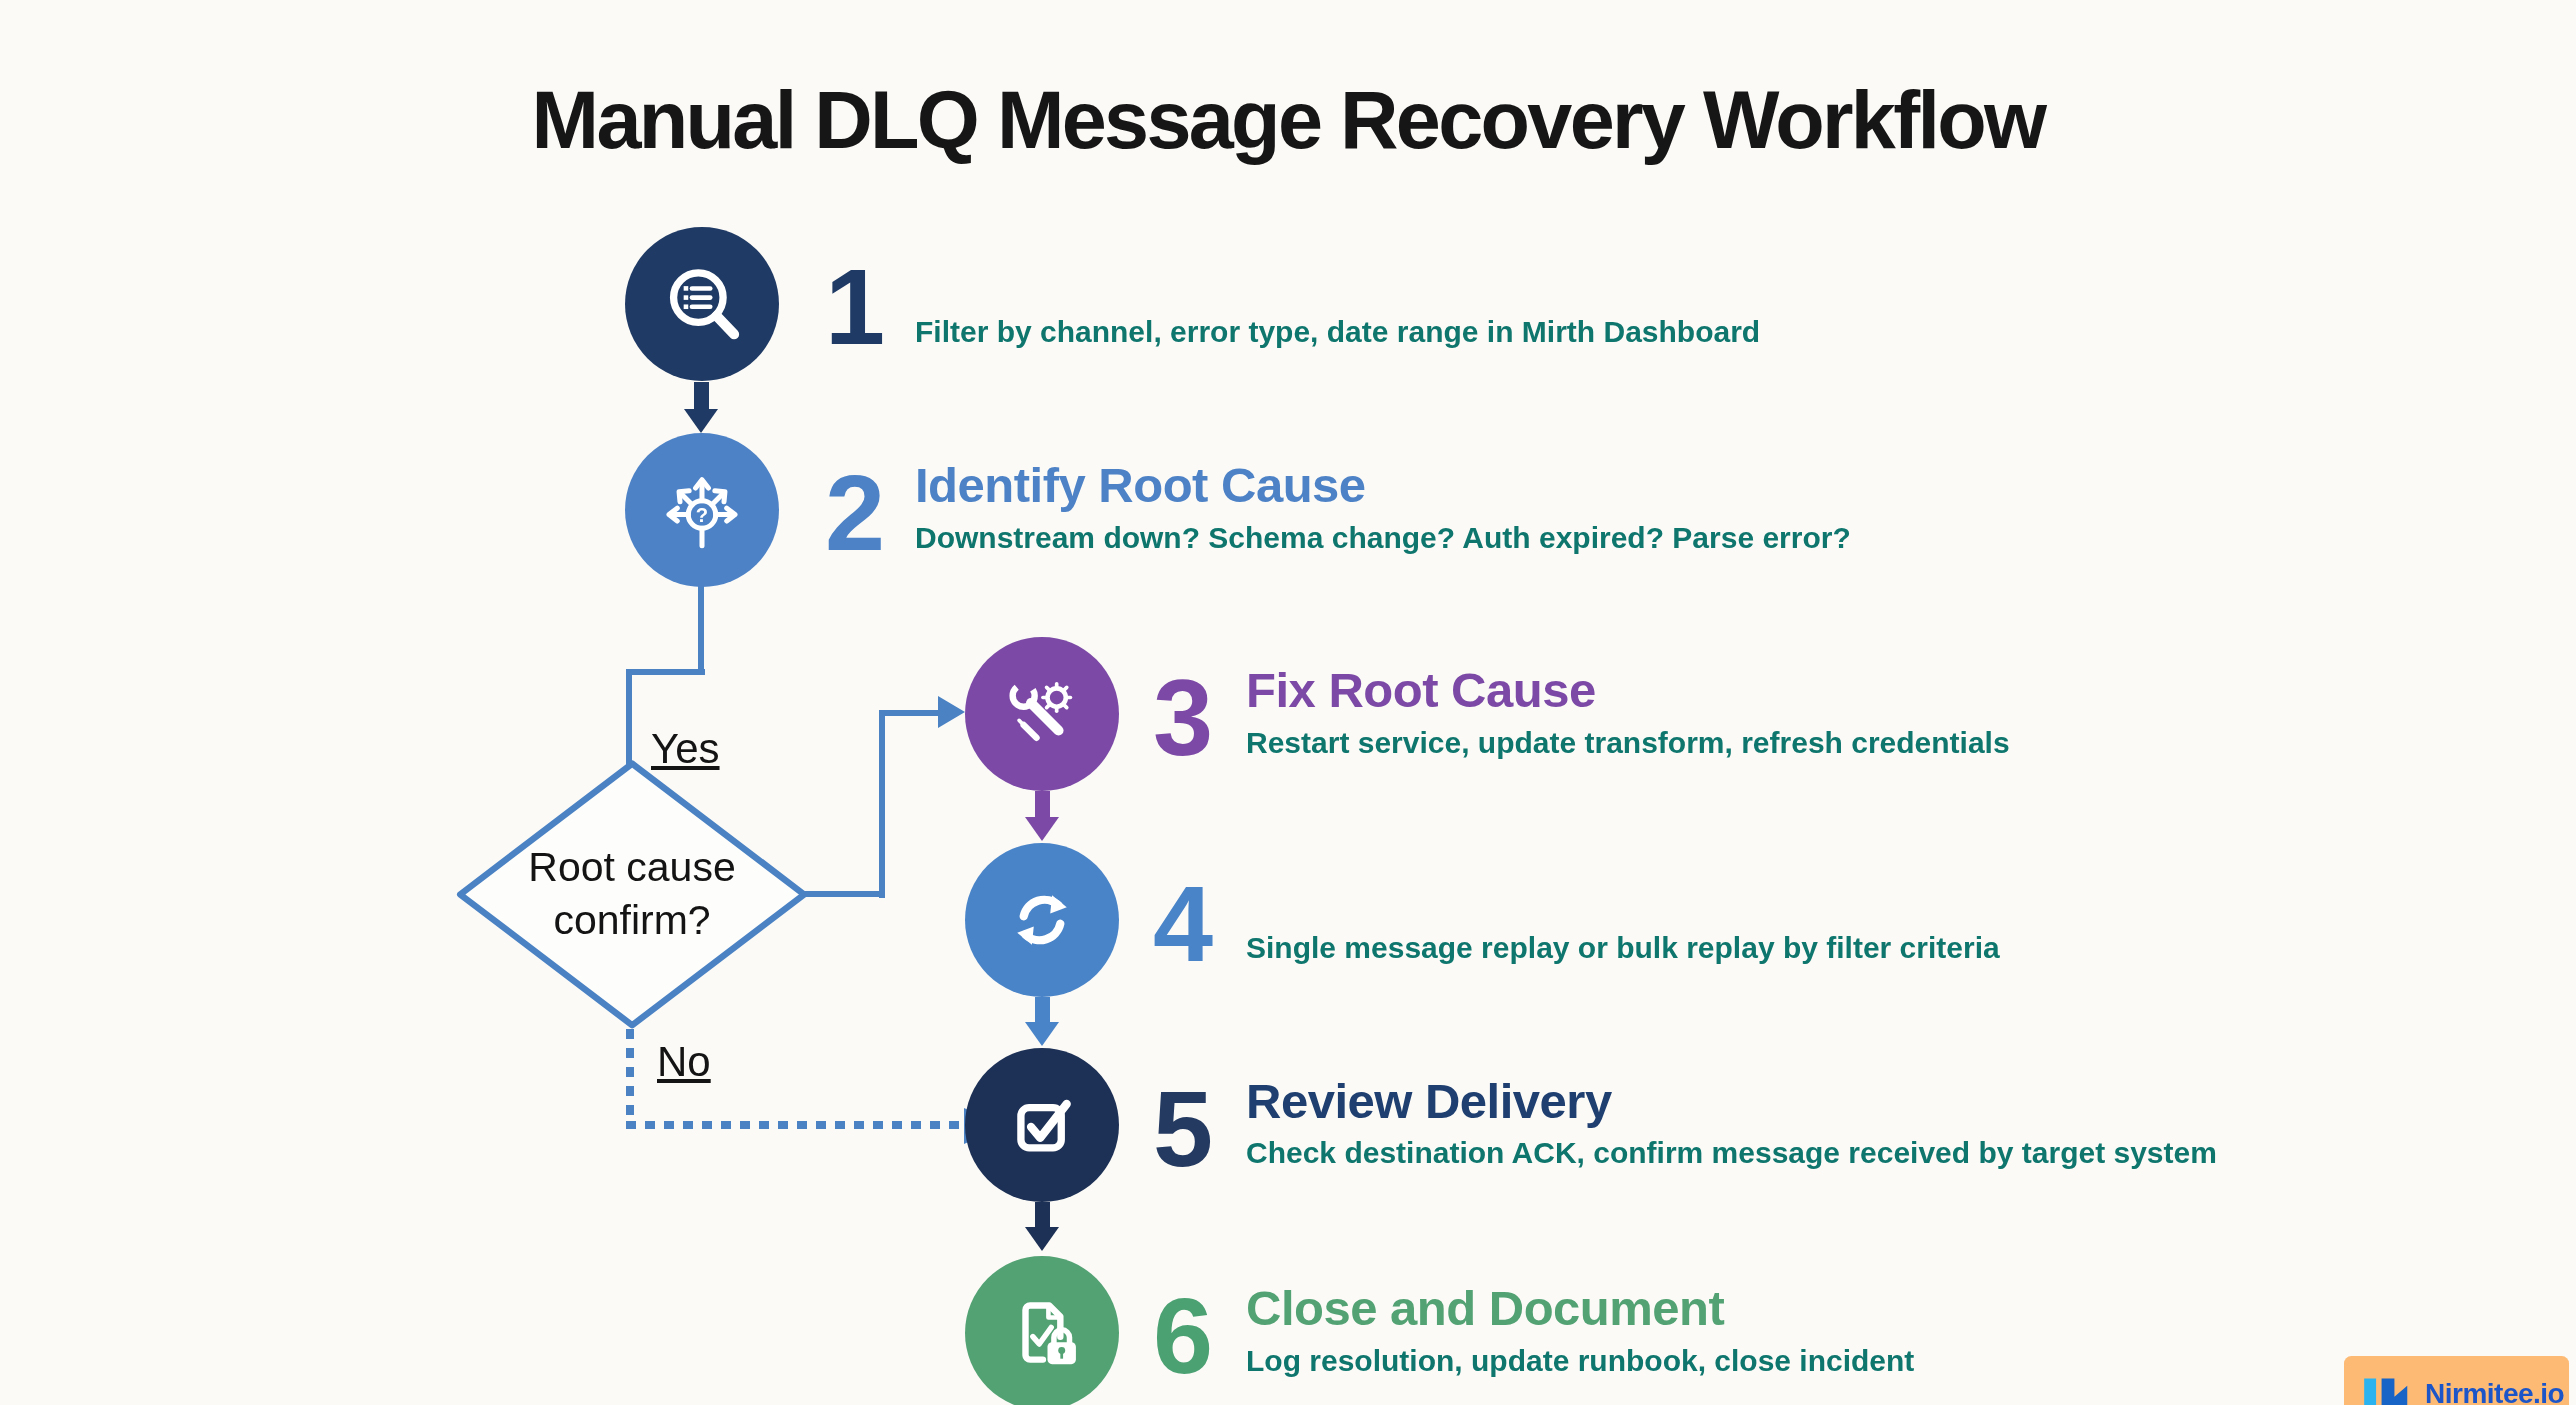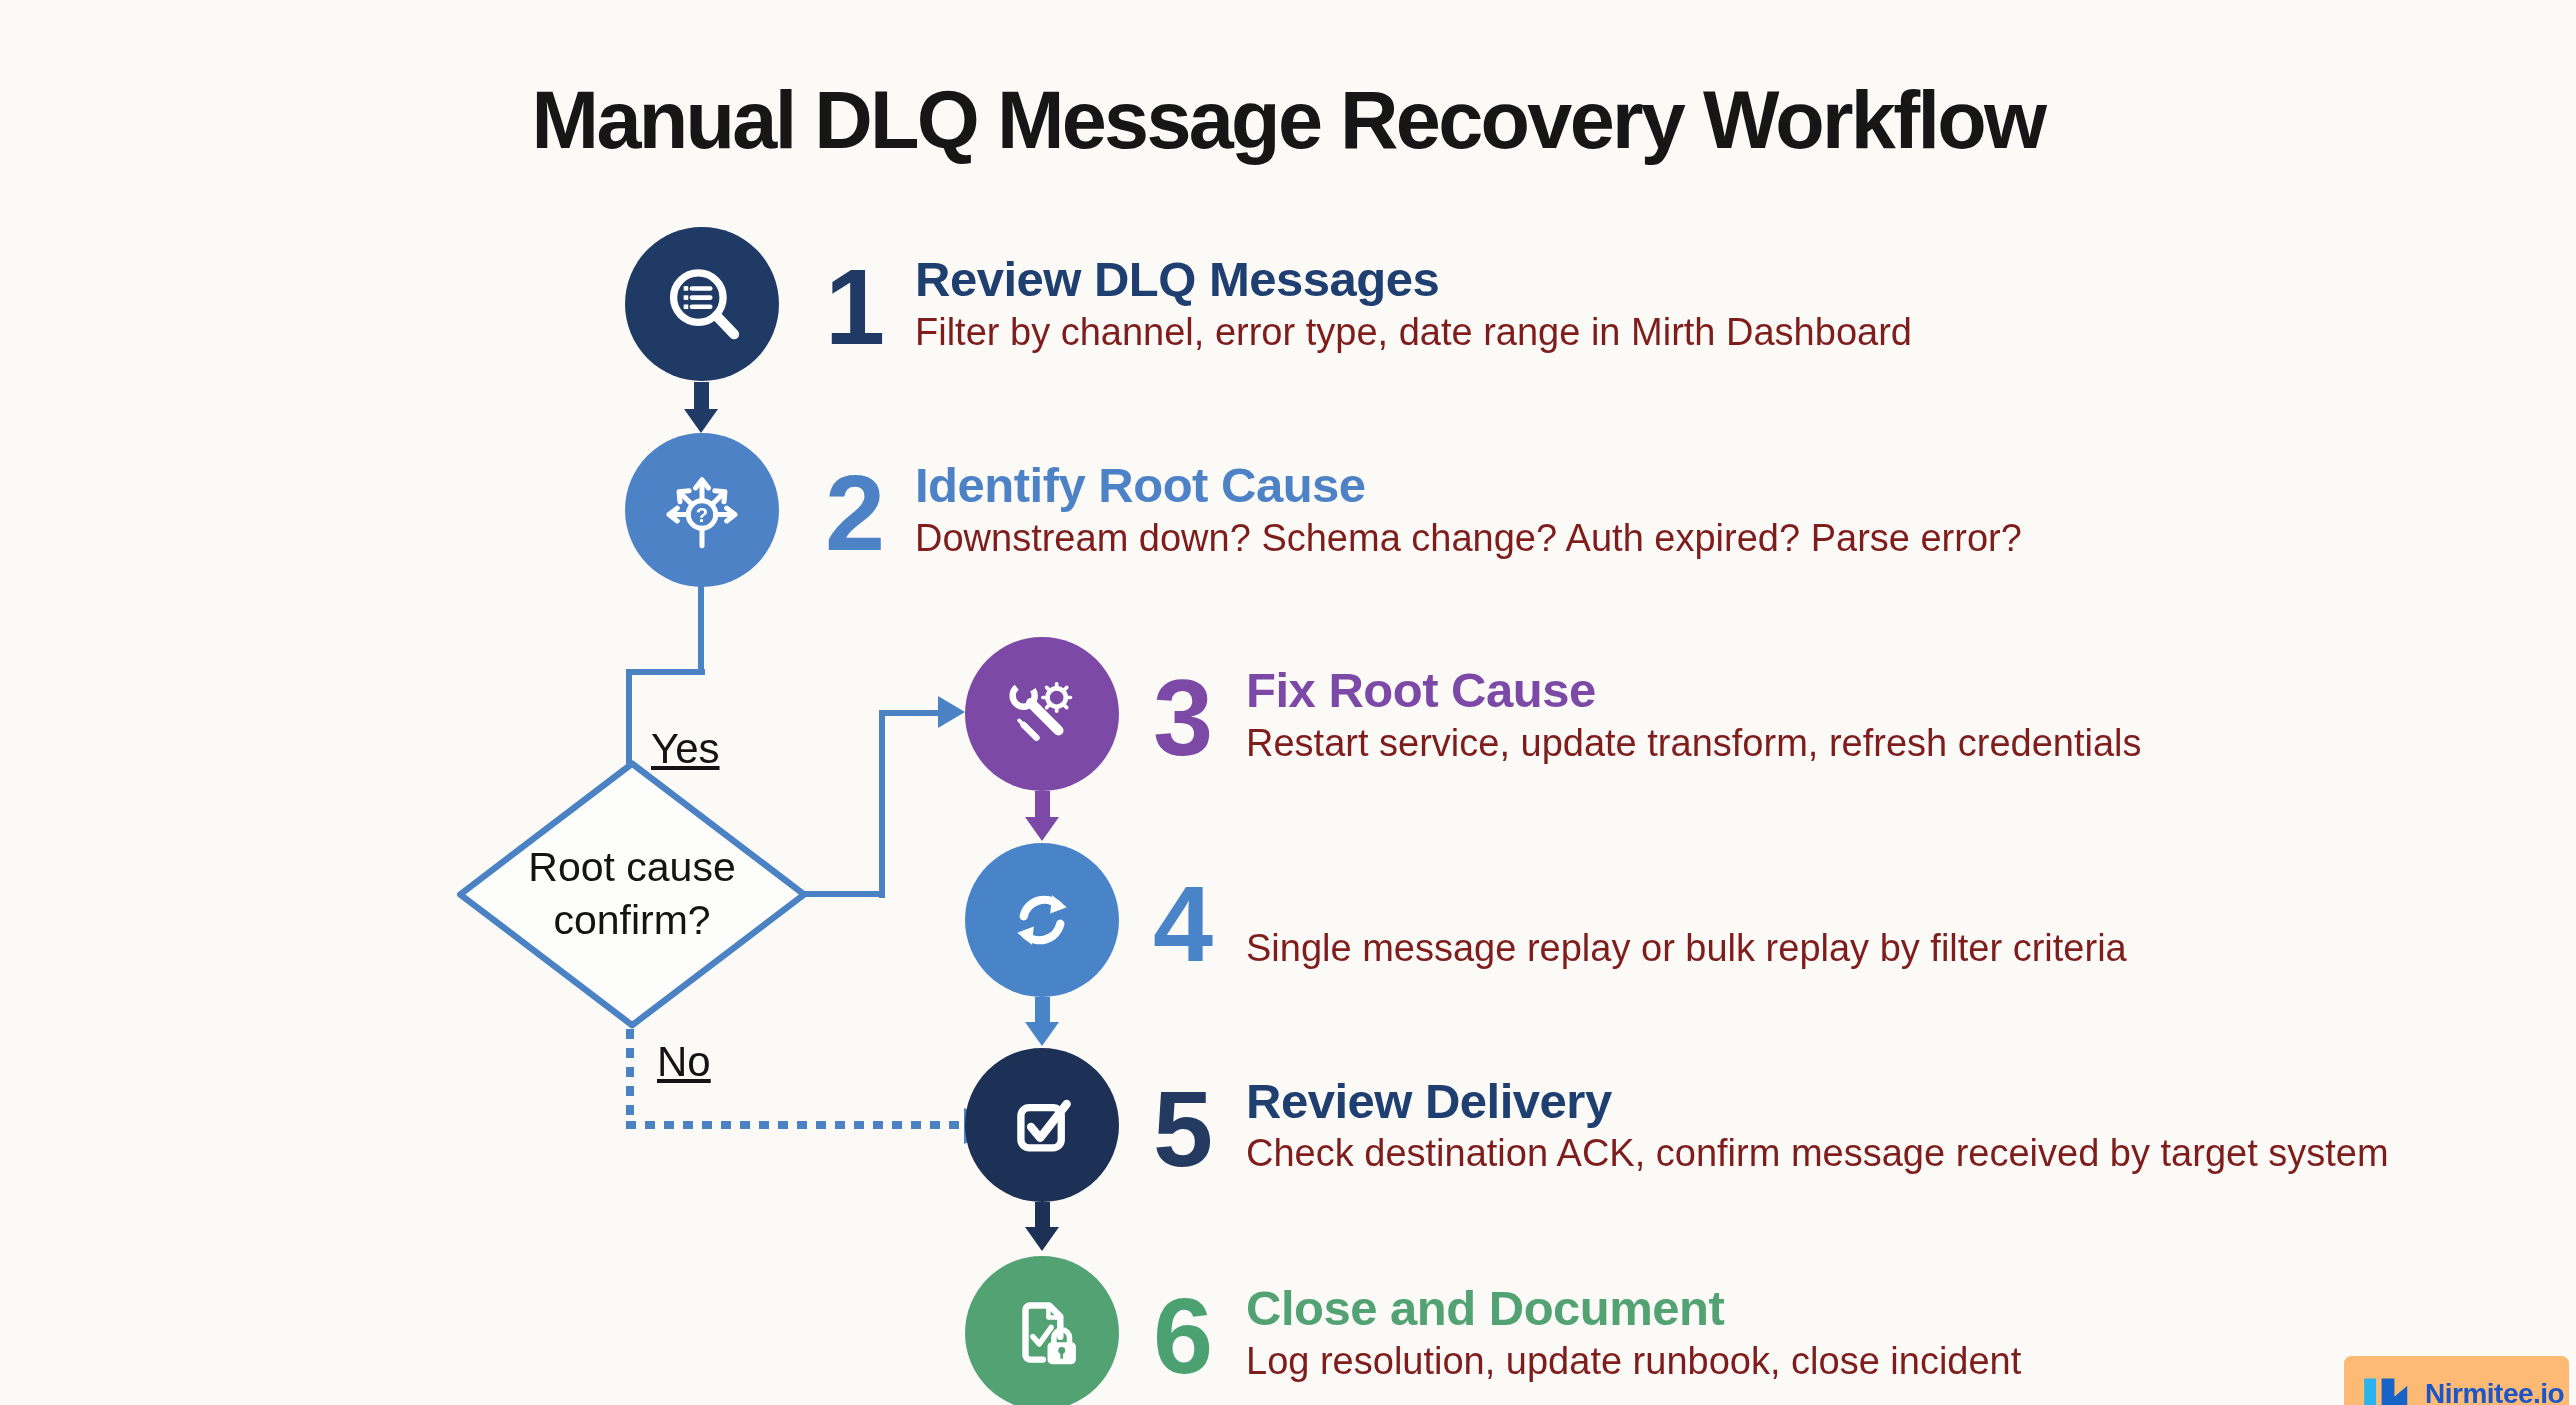--- a/index.html
+++ b/index.html
@@ -27,21 +27,21 @@
 
   .num{position:absolute;transform:translate(-50%,-50%);font-size:108px;font-weight:700;line-height:1;}
   .n1{left:855px;top:266px;color:#1f3a64;}
   .n2{left:855px;top:472px;color:#4d82c6;}
   .n3{left:1183px;top:677px;color:#7c4aa6;}
   .n4{left:1183px;top:883px;color:#4a84c8;}
   .n5{left:1183px;top:1088px;color:#243a60;}
   .n6{left:1183px;top:1295px;color:#4ca173;}
 
   .step-title{position:absolute;font-size:49px;font-weight:600;letter-spacing:-0.5px;line-height:51px;white-space:nowrap;}
-  .step-sub{position:absolute;font-size:38px;font-weight:400;color:#7f1d1d;line-height:42px;white-space:nowrap;}
+  .step-sub{position:absolute;font-size:30px;font-weight:700;color:#0f766e;line-height:42px;white-space:nowrap;}
   .t1{left:915px;top:213px;color:#1e3f70;}
   .t2{left:915px;top:419px;color:#4d82c6;}
   .t3{left:1246px;top:624px;color:#7c4aa6;}
   .t4{left:1246px;top:830px;color:#4a84c8;}
   .t5{left:1246px;top:1035px;color:#1e3f70;}
   .t6{left:1246px;top:1242px;color:#53a273;}
   .u1{left:915px;top:270px;}
   .u2{left:915px;top:476px;}
   .u3{left:1246px;top:681px;}
   .u4{left:1246px;top:886px;}
@@ -216,21 +216,20 @@
     </svg>
   </div>
 
   <div class="num n1">1</div>
   <div class="num n2">2</div>
   <div class="num n3">3</div>
   <div class="num n4">4</div>
   <div class="num n5">5</div>
   <div class="num n6">6</div>
 
-  <div class="step-title t1">Review DLQ Messages</div>
   <div class="step-sub   u1">Filter by channel, error type, date range in Mirth Dashboard</div>
   <div class="step-title t2">Identify Root Cause</div>
   <div class="step-sub   u2">Downstream down? Schema change? Auth expired? Parse error?</div>
   <div class="step-title t3">Fix Root Cause</div>
   <div class="step-sub   u3">Restart service, update transform, refresh credentials</div>
   <div class="step-sub   u4">Single message replay or bulk replay by filter criteria</div>
   <div class="step-title t5">Review Delivery</div>
   <div class="step-sub   u5">Check destination ACK, confirm message received by target system</div>
   <div class="step-title t6">Close and Document</div>
   <div class="step-sub   u6">Log resolution, update runbook, close incident</div>

